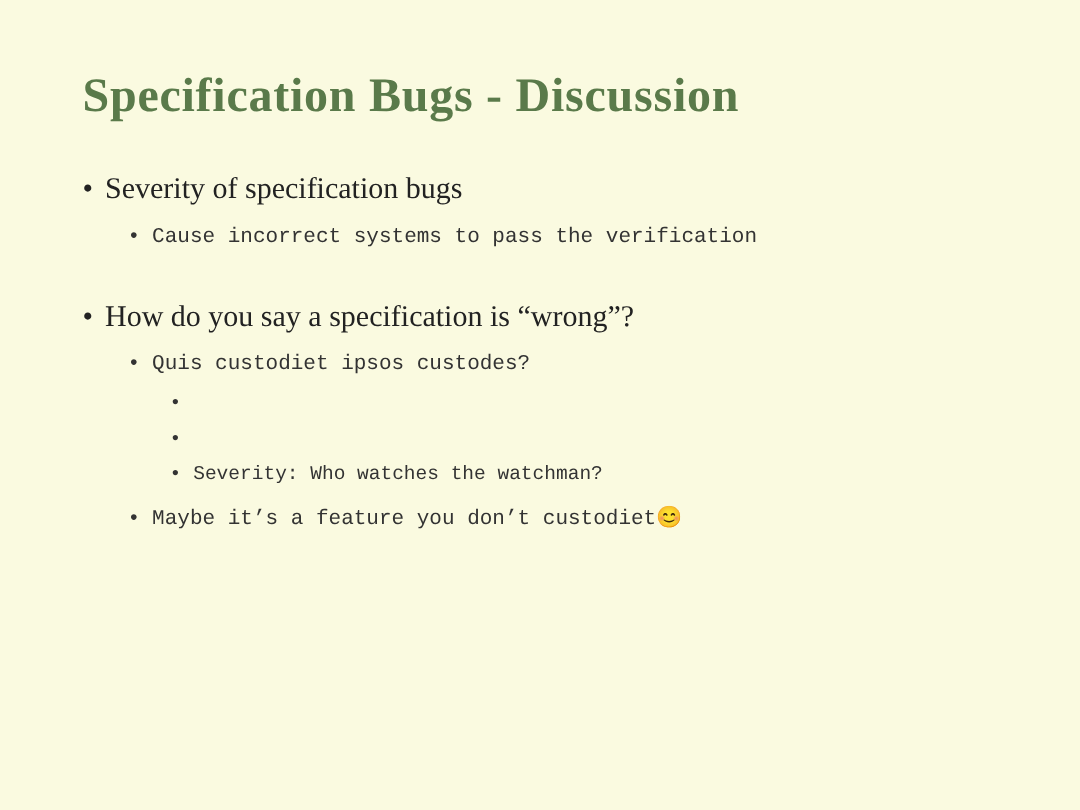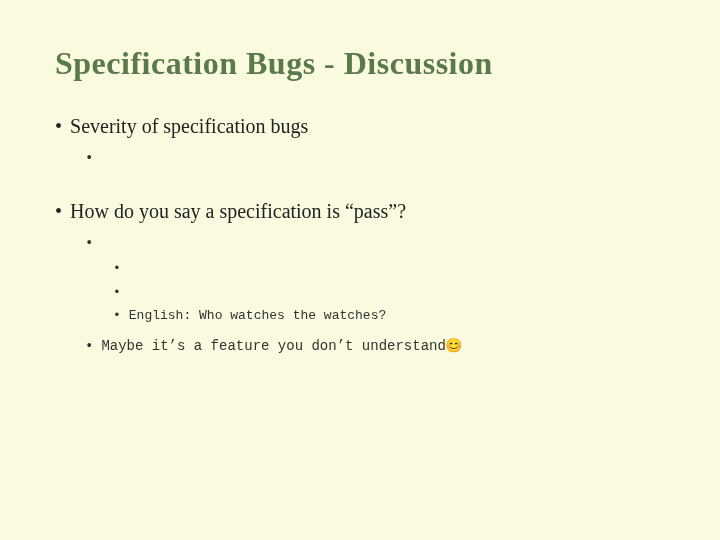--- a/index.html
+++ b/index.html
@@ -101,46 +101,48 @@
   <h1 class="slide-title">Specification Bugs - Discussion</h1>
 
   <div class="section">
     <div class="bullet-main">
       <span class="bullet-dot">•</span>
       <span class="bullet-main-text">Severity of specification bugs</span>
     </div>
     <div class="sub-bullets">
       <div class="bullet-sub">
         <span class="bullet-sub-dot">•</span>
+        <span>Cause incorrect systems to pass the verification</span>
       </div>
     </div>
   </div>
 
   <div class="section">
     <div class="bullet-main">
       <span class="bullet-dot">•</span>
-      <span class="bullet-main-text">How do you say a specification is “pass”?</span>
+      <span class="bullet-main-text">How do you say a specification is “wrong”?</span>
     </div>
     <div class="sub-bullets">
 
       <div class="bullet-sub">
         <span class="bullet-sub-dot">•</span>
+        <span>Quis custodiet ipsos custodes?</span>
       </div>
       <div class="sub-sub-bullets">
         <div class="bullet-sub-sub">
           <span class="bullet-sub-sub-dot">•</span>
         </div>
         <div class="bullet-sub-sub">
           <span class="bullet-sub-sub-dot">•</span>
         </div>
         <div class="bullet-sub-sub">
           <span class="bullet-sub-sub-dot">•</span>
-          <span>English:  Who watches the watches?</span>
+          <span>Severity:  Who watches the watchman?</span>
         </div>
       </div>
 
       <div class="bullet-sub" style="margin-top: 10px;">
         <span class="bullet-sub-dot">•</span>
-        <span>Maybe it’s a feature you don’t understand😊</span>
+        <span>Maybe it’s a feature you don’t custodiet😊</span>
       </div>
     </div>
   </div>
 </div>
 
 </body></html>

